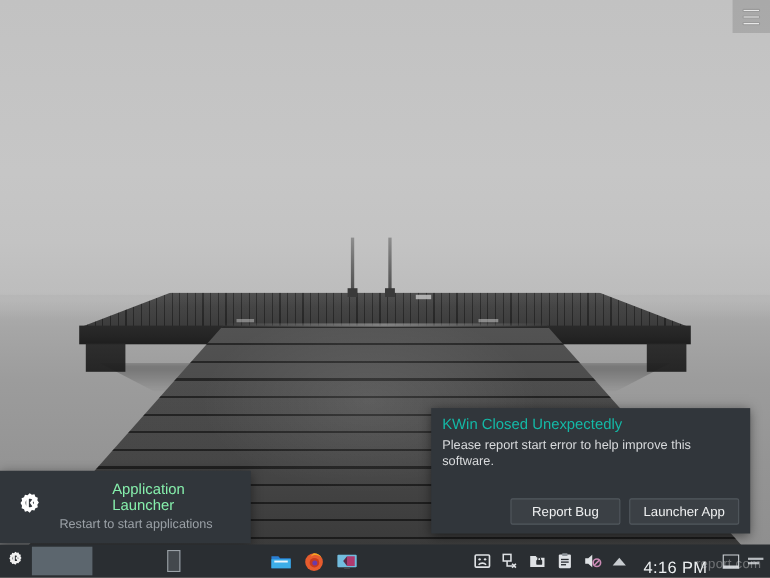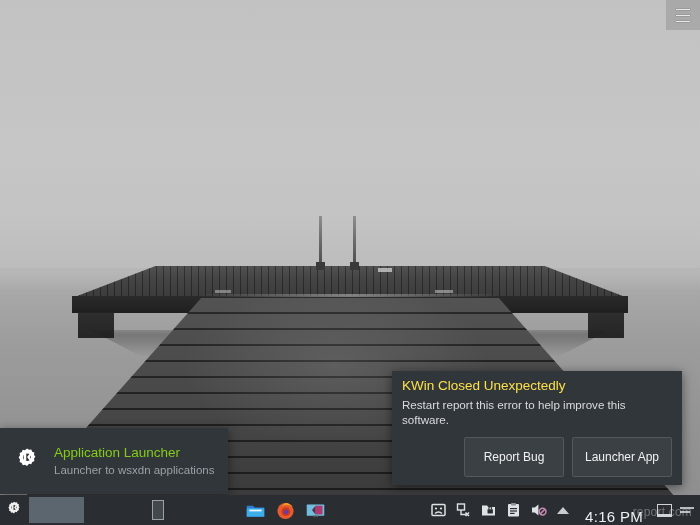--- a/index.html
+++ b/index.html
@@ -252,42 +252,42 @@
   .btn-close::before, .btn-close::after {
     content:""; position:absolute;
     left: 3px; right: 3px; top: 5.7px; height: 1.6px;
     background: #f2e2ec;
   }
   .btn-close::before { transform: rotate(45deg); }
   .btn-close::after  { transform: rotate(-45deg); }
 
   .konqi-heading {
     font-size: 13.5px;
-    color: #fde047;
+    color: #14b8a6;
     margin: 1px 0 3px 0;
     line-height: 1.2;
   }
   .konqi-body {
     font-size: 11.6px;
     color: #d9dbdd;
     line-height: 1.32;
     margin: 0;
     width: 238px;
   }
   .konqi-buttons {
     position: absolute;
     left: 10px; right: 10px;
     bottom: 8px;
     display: flex;
     justify-content: flex-end;
     gap: 8px;
   }
   .konqi-btn {
     min-width: 100px;
-    height: 40px;
+    height: 24px;
     background: #3b4045;
     border: 1px solid #52585e;
     color: #eff0f1;
     font-size: 12px;
     font-family: "Liberation Sans", sans-serif;
     border-radius: 2px;
     cursor: pointer;
     padding: 0 10px;
   }
 
@@ -305,21 +305,21 @@
     box-sizing: border-box;
     padding: 0 10px 0 12px;
   }
   .kde-gear {
     width: 30px; height: 30px;
     flex: 0 0 auto;
     margin-right: 12px;
     position: relative;
   }
   .tt-text { display: flex; flex-direction: column; gap: 3px; }
-  .tt-title { font-size: 13.5px; color: #84cc16; line-height: 1.1; }
+  .tt-title { font-size: 13.5px; color: #86efac; line-height: 1.1; margin-left: 48px; }
   .tt-sub   { font-size: 11.5px; color: #9aa0a6; line-height: 1.1; }
 
   
   .panel {
     position: absolute;
     left: 0; right: 0; bottom: 0;
     height: 30px;
     background: #2a2e32;
     display: flex;
     align-items: center;
@@ -431,41 +431,41 @@
     <div class="hamburger">
       <span></span>
       <span></span>
       <span></span>
     </div>
   </div>
 
   <div class="konqi-dialog">
 
     <div class="konqi-heading">KWin Closed Unexpectedly</div>
-    <p class="konqi-body">Restart report this error to help improve this software.</p>
+    <p class="konqi-body">Please report start error to help improve this software.</p>
 
     <div class="konqi-buttons">
       <button class="konqi-btn">Report Bug</button>
       <button class="konqi-btn">Launcher App</button>
     </div>
   </div>
 
   <div class="launcher-tooltip">
     <div class="kde-gear">
       <svg viewBox="0 0 32 32" width="30" height="30" aria-hidden="true">
         <path fill="#ffffff" d="M16 2.6l2.1 1.5 2.5-.5.9 2.4 2.4.9-.5 2.5 1.5 2.1-1.5 2.1.5 2.5-2.4.9-.9 2.4-2.5-.5L16 21.4l-2.1-1.5-2.5.5-.9-2.4-2.4-.9.5-2.5L7.1 12l1.5-2.1-.5-2.5 2.4-.9.9-2.4 2.5.5z"></path>
         <circle cx="16" cy="12" r="4.1" fill="#31363b"></circle>
         <path fill="#ffffff" d="M12.6 7.2h2.6v9.6h-2.6z"></path>
         <path fill="#ffffff" d="M19.6 7.2h2.9l-3.6 4.6 3.9 5h-3.1l-3.6-5z"></path>
         <path fill="#ffffff" d="M11.4 18.6h9.2v2.1h-9.2z" opacity="0"></path>
       </svg>
     </div>
     <div class="tt-text">
       <div class="tt-title">Application Launcher</div>
-      <div class="tt-sub">Launcher to wsxdn applications</div>
+      <div class="tt-sub">Restart to start applications</div>
     </div>
   </div>
 
   <div class="panel">
 
     <div class="panel-launcher">
       <svg viewBox="0 0 32 32" width="20" height="20" aria-hidden="true">
         <path fill="#f0f0f0" d="M16 2.6l2.1 1.5 2.5-.5.9 2.4 2.4.9-.5 2.5 1.5 2.1-1.5 2.1.5 2.5-2.4.9-.9 2.4-2.5-.5L16 21.4l-2.1-1.5-2.5.5-.9-2.4-2.4-.9.5-2.5L7.1 12l1.5-2.1-.5-2.5 2.4-.9.9-2.4 2.5.5z"></path>
         <circle cx="16" cy="12" r="4.1" fill="#2a2e32"></circle>
         <path fill="#f0f0f0" d="M12.6 7.2h2.6v9.6h-2.6z"></path>

